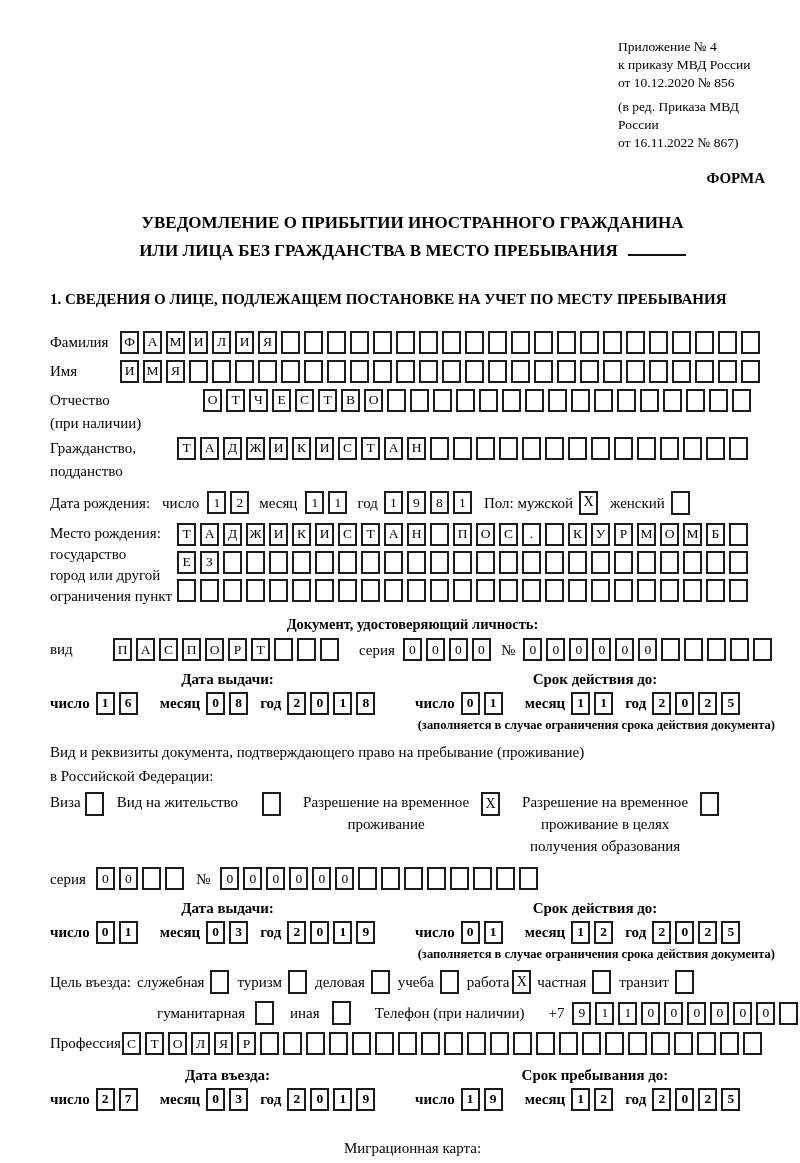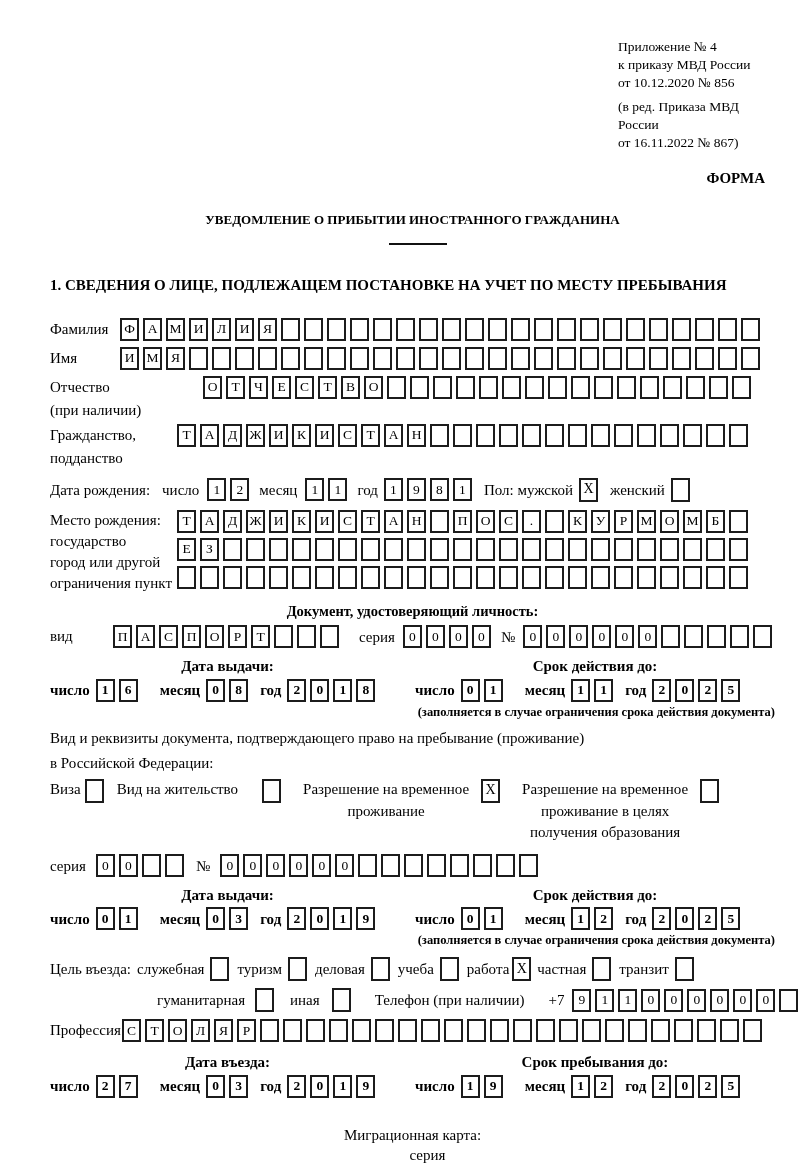--- a/index.html
+++ b/index.html
@@ -6,21 +6,21 @@
   .page{
     position:relative;width:800px;height:1163px;box-sizing:border-box;
     background:#fff;color:#000;
     font-family:"Liberation Serif","DejaVu Serif",serif;
     font-size:15px;line-height:1.35;
     padding:38px 25px 10px 50px;overflow:hidden;
   }
   .annex{margin-left:568px;font-size:13.5px;line-height:1.35;}
   .annex .gap{margin-top:5px;}
   .forma{margin-top:16px;text-align:right;padding-right:10px;font-weight:bold;font-size:15px;}
-  .title{margin-top:20px;text-align:center;font-weight:bold;font-size:13px;line-height:1.65;}
+  .title{margin-top:20px;text-align:center;font-weight:bold;font-size:17px;line-height:1.65;}
   .blank-line{display:inline-block;width:58px;border-bottom:2.5px solid #111;height:12px;margin-left:10px;}
   .sec1{margin-top:24px;font-weight:bold;font-size:15px;}
   .row{display:flex;align-items:flex-start;margin-top:6px;}
   .lbl{white-space:nowrap;}
   .lblcol{flex:0 0 auto;line-height:23px;}
   .cells{display:flex;flex:0 0 auto;}
   .cell{
     box-sizing:border-box;width:19px;height:23px;border:2px solid #1c1c1c;
     margin-right:4px;display:inline-flex;align-items:center;justify-content:center;
     font-size:13.5px;flex:0 0 auto;background:#fff;
@@ -63,21 +63,21 @@
     <div>к приказу МВД России</div>
     <div>от 10.12.2020 № 856</div>
     <div class="gap">(в ред. Приказа МВД России</div>
     <div>от 16.11.2022 № 867)</div>
   </div>
 
   <div class="forma">ФОРМА</div>
 
   <div class="title">
     <div>УВЕДОМЛЕНИЕ О ПРИБЫТИИ ИНОСТРАННОГО ГРАЖДАНИНА</div>
-    <div><span class="blank-line"></span></div>
+    <div><span>ИЛИ ЛИЦА БЕЗ ГРАЖДАНСТВА В МЕСТО ПРЕБЫВАНИЯ</span><span class="blank-line"></span></div>
   </div>
 
   <div class="sec1">1. СВЕДЕНИЯ О ЛИЦЕ, ПОДЛЕЖАЩЕМ ПОСТАНОВКЕ НА УЧЕТ ПО МЕСТУ ПРЕБЫВАНИЯ</div>
 
   <div class="row" style="margin-top:22px;">
     <span class="lbl lblcol w70">Фамилия</span>
     <span class="cells">
         <span class="cell">Ф</span>
         <span class="cell">А</span>
         <span class="cell">М</span>

